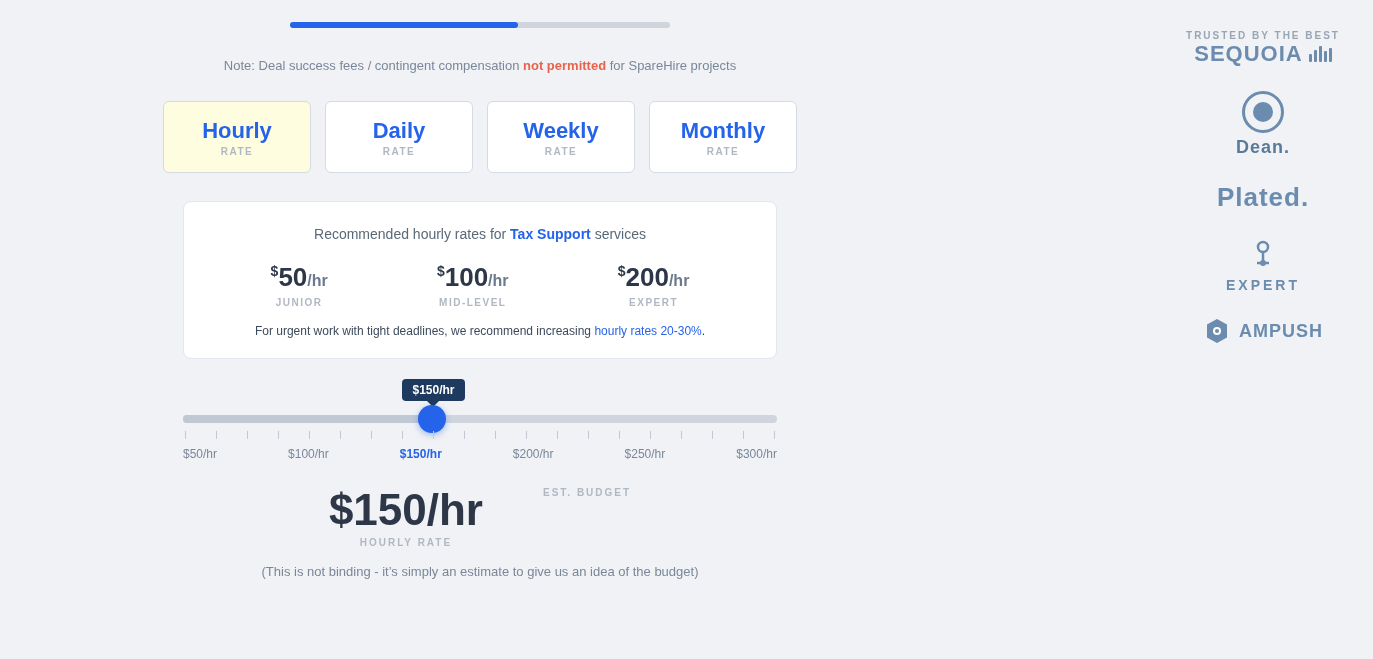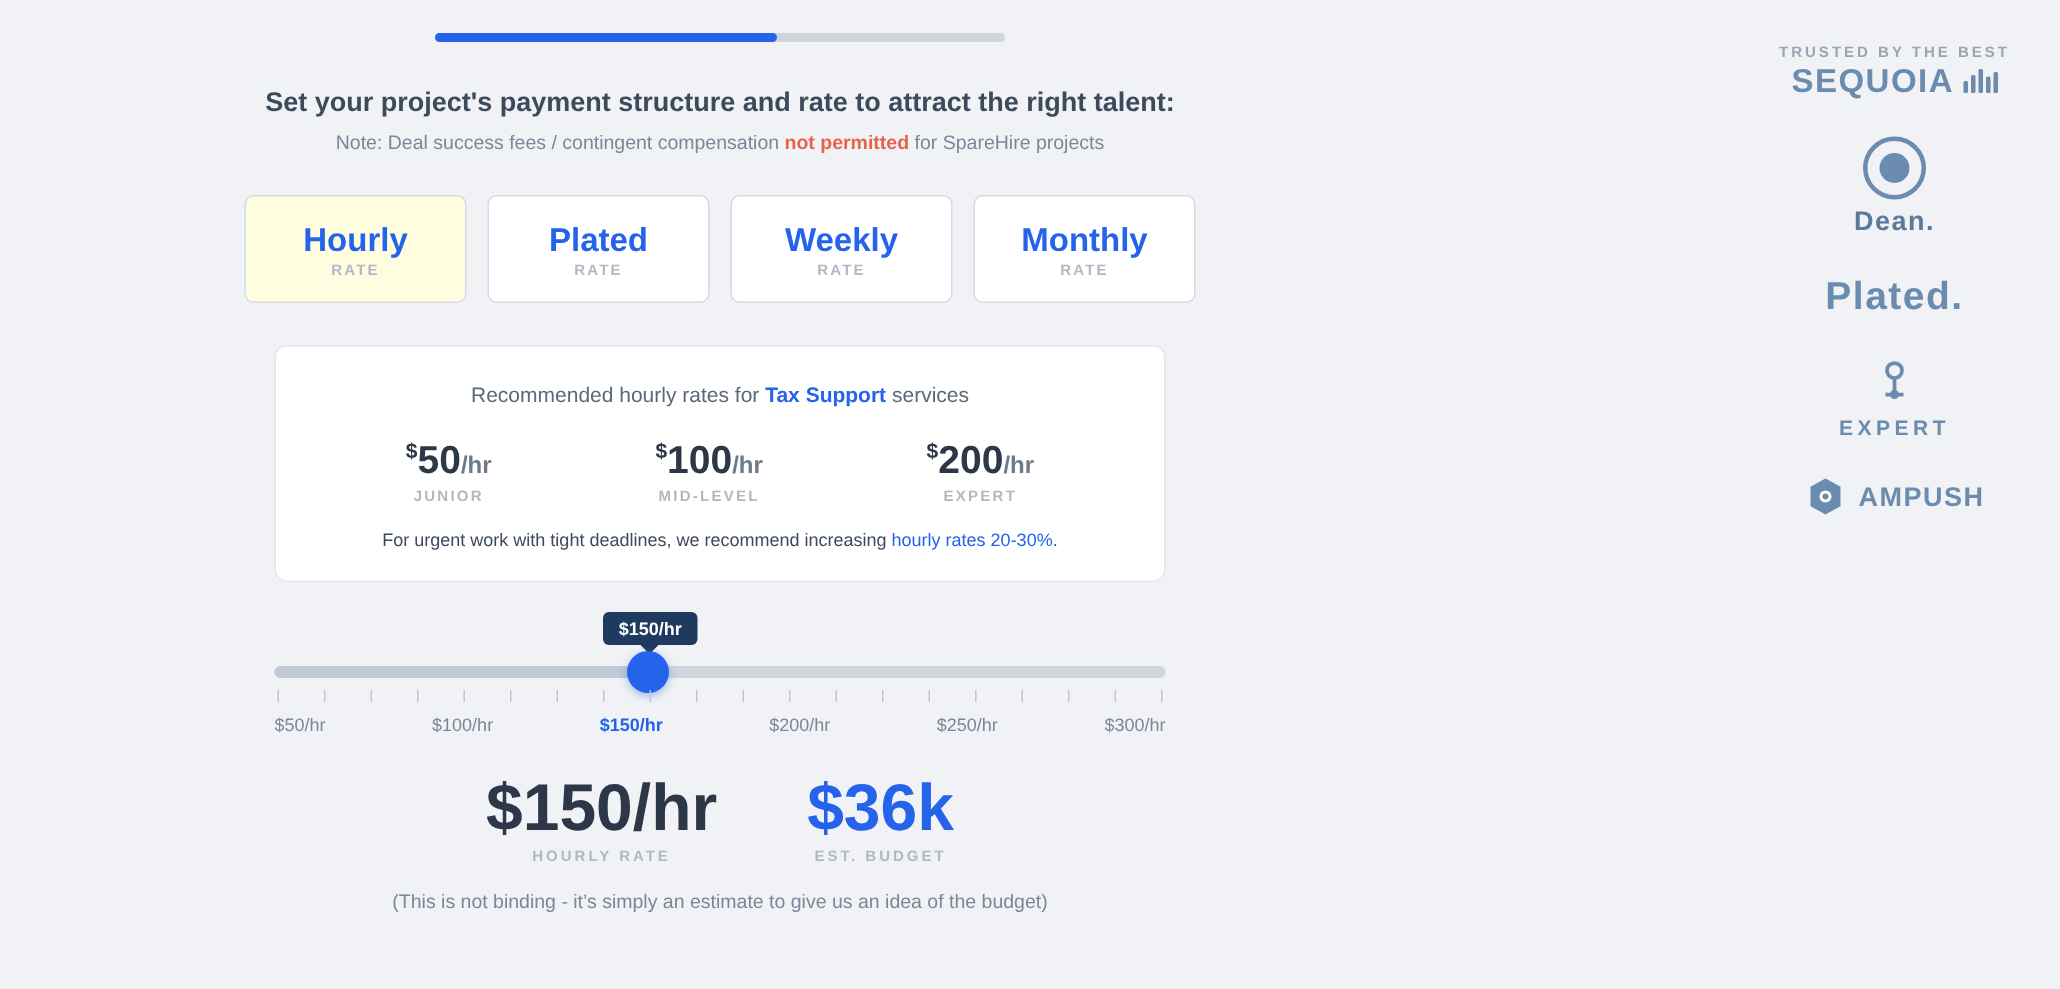--- a/index.html
+++ b/index.html
@@ -413,33 +413,32 @@
   </style>
 </head>
 <body>
 
 <div class="main-content">
 
   <div class="progress-bar-container">
     <div class="progress-bar-fill"></div>
   </div>
 
-  <h2 class="headline">Set your project's payment structure and rate to attract the right talent:</h2>
 
   <p class="note">
     <span>Note: Deal success fees / contingent compensation </span><span class="not-permitted">not permitted</span><span> for SpareHire projects</span>
   </p>
 
   <div class="rate-buttons">
     <div class="rate-btn active">
       <span class="rate-btn-label">Hourly</span>
       <span class="rate-btn-sub">RATE</span>
     </div>
     <div class="rate-btn">
-      <span class="rate-btn-label">Plated</span>
+      <span class="rate-btn-label">Daily</span>
       <span class="rate-btn-sub">RATE</span>
     </div>
     <div class="rate-btn">
       <span class="rate-btn-label">Weekly</span>
       <span class="rate-btn-sub">RATE</span>
     </div>
     <div class="rate-btn">
       <span class="rate-btn-label">Monthly</span>
       <span class="rate-btn-sub">RATE</span>
     </div>
@@ -515,21 +514,20 @@
       <span>$300/hr</span>
     </div>
   </div>
 
   <div class="result-section">
     <div class="result-item">
       <div class="result-value">$150/hr</div>
       <div class="result-label">HOURLY RATE</div>
     </div>
     <div class="result-item">
-      <div class="result-value blue">$36k</div>
       <div class="result-label">EST. BUDGET</div>
     </div>
   </div>
 
   <p class="binding-note">(This is not binding - it’s simply an estimate to give us an idea of the budget)</p>
 
 </div>
 
 <div class="sidebar">
   <div class="sidebar-title">TRUSTED BY THE BEST</div>

